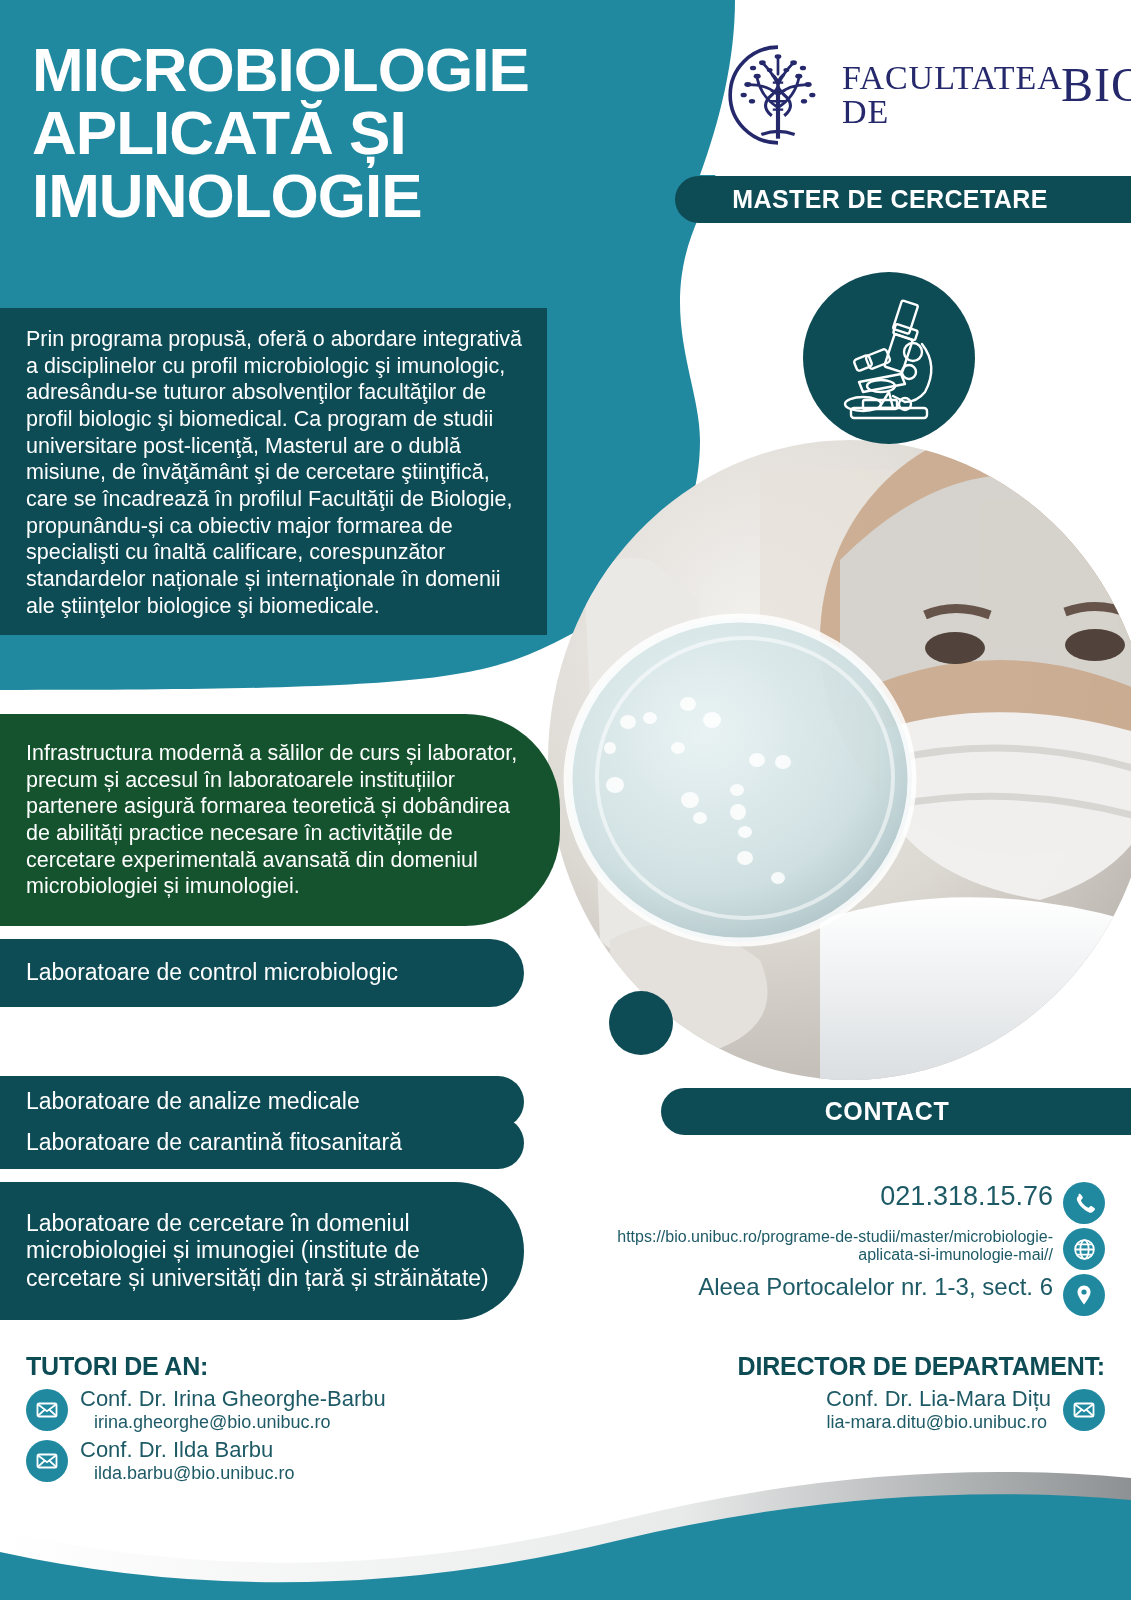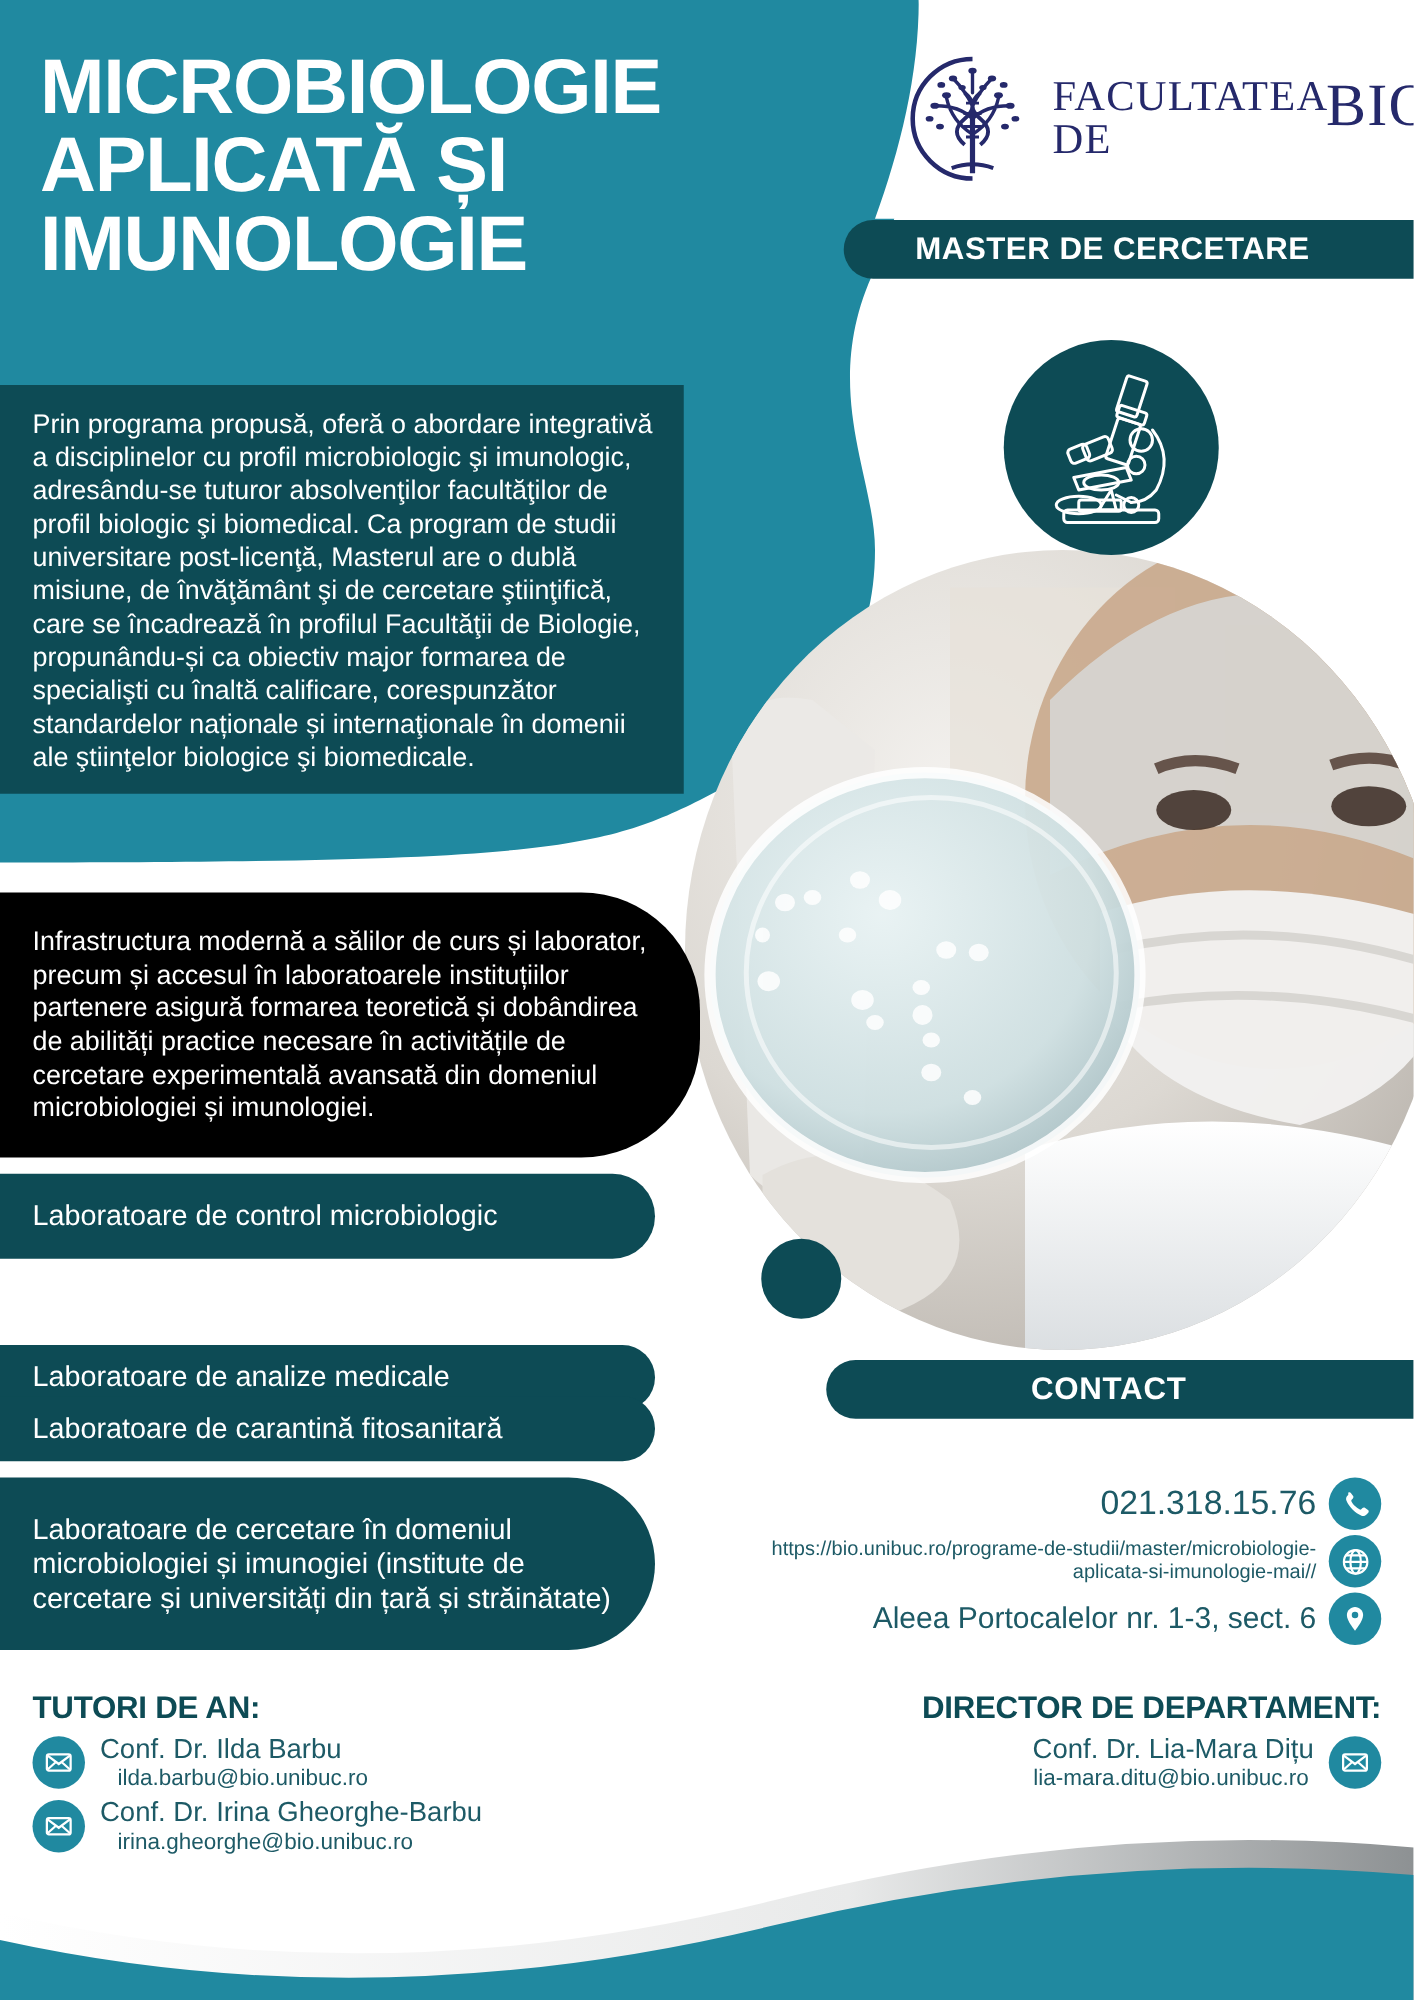--- a/index.html
+++ b/index.html
@@ -75,21 +75,21 @@
   .para-one {
     position: absolute; left: 0px; top: 308px;
     width: 547px; padding: 18px 22px 16px 26px;
     background: #0d4b55;
     color: #ffffff;
     font-size: 21.5px; line-height: 1.24;
   }
   .para-two {
     position: absolute; left: 0px; top: 714px;
     width: 560px; padding: 26px 40px 26px 26px;
-    background: #000000;
+    background: #14532d;
     border-radius: 0 95px 95px 0;
     color: #ffffff;
     font-size: 21.5px; line-height: 1.24;
   }
 
   
   .sect-heading {
     position: absolute; left: 18px; top: 934px;
     color: #0d4b55; font-size: 31px; font-weight: 700; letter-spacing: -0.3px;
   }
@@ -118,21 +118,21 @@
     border-radius: 24px 0 0 24px;
     display: flex; align-items: center; justify-content: center;
     padding-right: 18px;
     color: #ffffff; font-size: 25px; font-weight: 700; letter-spacing: 0.6px;
   }
   .contact-rows {
     position: absolute; left: 560px; top: 1182px;
     width: 545px;
     display: flex; flex-direction: column; gap: 4px;
   }
-  .crow { display: flex; align-items: center; justify-content: flex-end; gap: 10px; }
+  .crow { display: flex; justify-content: flex-end; gap: 10px; }
   .crow .ctext {
     color: #1d5a66; text-align: right;
   }
   .ctext.phone { font-size: 27px; line-height: 1.1; }
   .ctext.url   { font-size: 16px; line-height: 1.15; }
   .ctext.addr  { font-size: 24px; line-height: 1.1; }
   .cicon {
     flex: 0 0 auto;
     width: 42px; height: 42px; border-radius: 50%;
     background: #2089a0;
@@ -362,35 +362,35 @@
     <div class="people-head">TUTORI DE AN:</div>
 
     <div class="person">
       <div class="micon">
         <svg width="24" height="24" viewBox="0 0 24 24" fill="none" stroke="#ffffff" stroke-width="1.8">
           <rect x="2.5" y="5.5" width="19" height="13" rx="1.6"></rect>
           <path d="M2.8 6.3 12 13.2l9.2-6.9M2.8 17.8 9.3 12M21.2 17.8 14.7 12"></path>
         </svg>
       </div>
       <div class="pinfo">
-        <div class="pname">Conf. Dr. Ilda Barbu</div>
-        <div class="pmail">ilda.barbu@bio.unibuc.ro</div>
+        <div class="pname">Conf. Dr. Irina Gheorghe-Barbu</div>
+        <div class="pmail">irina.gheorghe@bio.unibuc.ro</div>
       </div>
     </div>
 
     <div class="person">
       <div class="micon">
         <svg width="24" height="24" viewBox="0 0 24 24" fill="none" stroke="#ffffff" stroke-width="1.8">
           <rect x="2.5" y="5.5" width="19" height="13" rx="1.6"></rect>
           <path d="M2.8 6.3 12 13.2l9.2-6.9M2.8 17.8 9.3 12M21.2 17.8 14.7 12"></path>
         </svg>
       </div>
       <div class="pinfo">
-        <div class="pname">Conf. Dr. Irina Gheorghe-Barbu</div>
-        <div class="pmail">irina.gheorghe@bio.unibuc.ro</div>
+        <div class="pname">Conf. Dr. Ilda Barbu</div>
+        <div class="pmail">ilda.barbu@bio.unibuc.ro</div>
       </div>
     </div>
   </div>
 
   <div class="director">
     <div class="people-head">DIRECTOR DE DEPARTAMENT:</div>
     <div class="person rtl">
       <div class="pinfo right">
         <div class="pname">Conf. Dr. Lia-Mara Dițu</div>
         <div class="pmail">lia-mara.ditu@bio.unibuc.ro</div>

